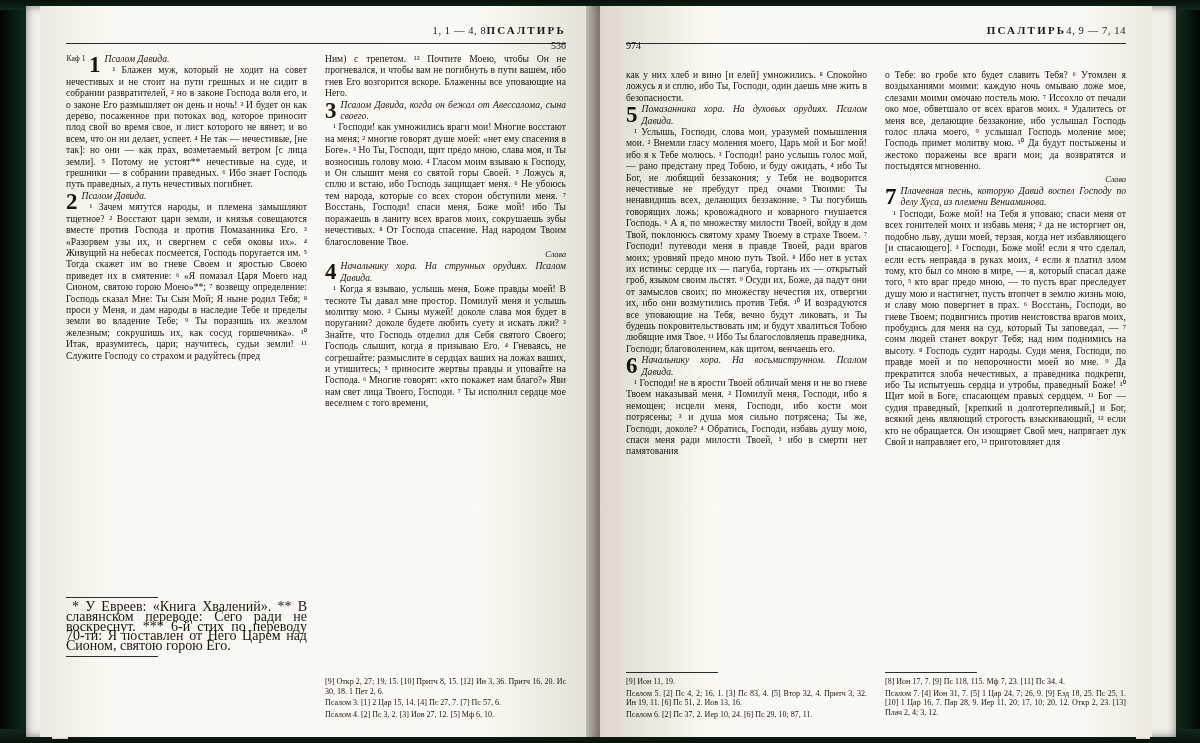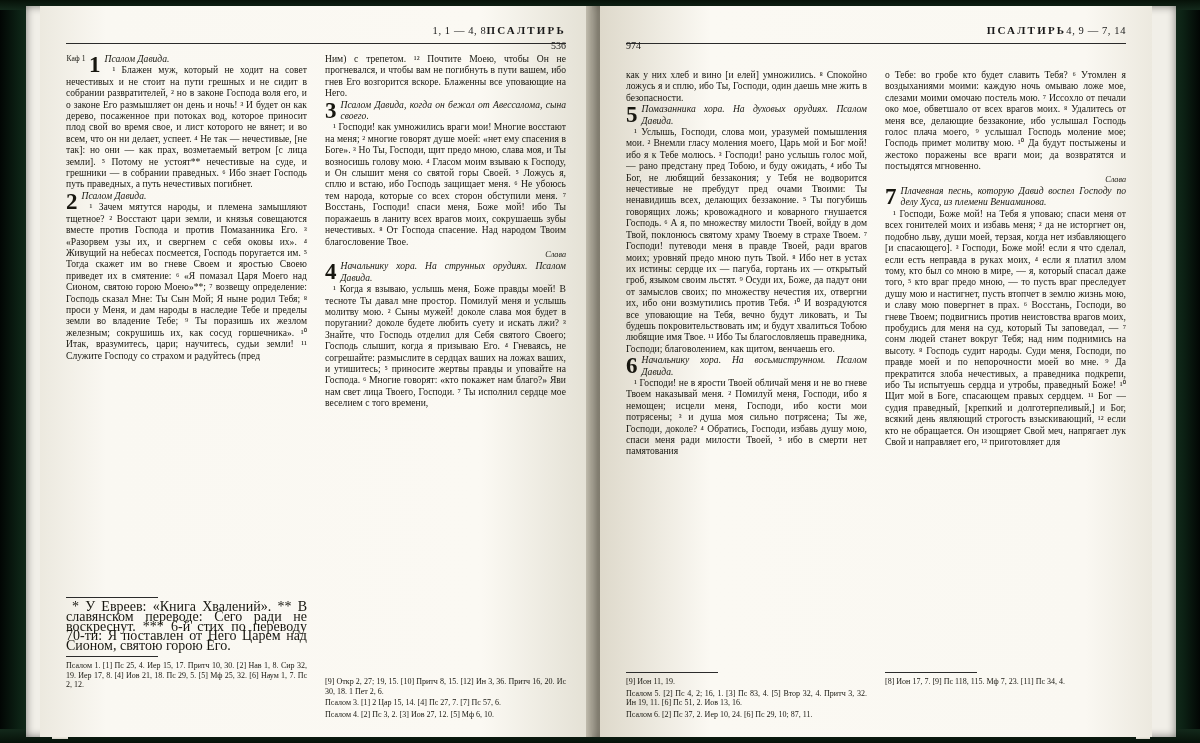--- a/index.html
+++ b/index.html
@@ -184,21 +184,20 @@
       </div>
 
       <div class="bottom">
         <div class="bcol">
           <div class="footsep"></div>
           <div class="notes">
             <p>* У Евреев: «Книга Хвалений». ** В славянском переводе: Сего ради не воскреснут. *** 6-й стих по переводу 70-ти: Я поставлен от Него Царем над Сионом, святою горою Его.</p>
           </div>
           <div class="footsep"></div>
           <div class="refs">
-            <p>Псалом 1. [1] Пс 25, 4. Иер 15, 17. Притч 10, 30. [2] Нав 1, 8. Сир 32, 19. Иер 17, 8. [4] Иов 21, 18. Пс 29, 5. [5] Мф 25, 32. [6] Наум 1, 7. Пс 2, 12.</p>
           </div>
         </div>
         <div class="bcol">
           <div class="refs" style="margin-top:86px;">
             <p>[9] Откр 2, 27; 19, 15. [10] Притч 8, 15. [12] Ин 3, 36. Притч 16, 20. Ис 30, 18. 1 Пет 2, 6.</p>
             <p>Псалом 3. [1] 2 Цар 15, 14. [4] Пс 27, 7. [7] Пс 57, 6.</p>
             <p>Псалом 4. [2] Пс 3, 2. [3] Иов 27, 12. [5] Мф 6, 10.</p>
           </div>
         </div>
       </div>
@@ -253,18 +252,19 @@
           <div class="refs">
             <p>[9] Ион 11, 19.</p>
             <p>Псалом 5. [2] Пс 4, 2; 16, 1. [3] Пс 83, 4. [5] Втор 32, 4. Притч 3, 32. Ин 19, 11. [6] Пс 51, 2. Иов 13, 16.</p>
             <p>Псалом 6. [2] Пс 37, 2. Иер 10, 24. [6] Пс 29, 10; 87, 11.</p>
           </div>
         </div>
         <div class="bcol">
           <div class="footsep"></div>
           <div class="refs">
             <p>[8] Ион 17, 7. [9] Пс 118, 115. Мф 7, 23. [11] Пс 34, 4.</p>
+            <p>Псалом 7. [4] Ион 31, 7. [5] 1 Цар 24, 7; 26, 9. [9] Езд 18, 25. Пс 25, 1. [10] 1 Цар 16, 7. Пар 28, 9. Иер 11, 20; 17, 10; 20, 12. Откр 2, 23. [13] Плач 2, 4; 3, 12.</p>
           </div>
         </div>
       </div>
     </div>
   </div>
 </div>
 
 </body></html>

